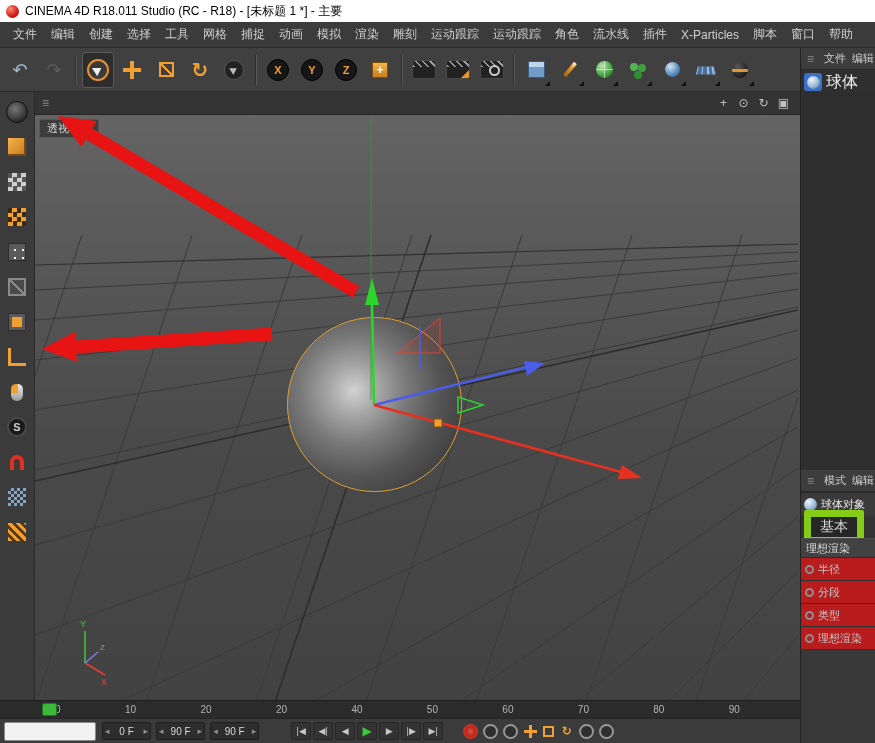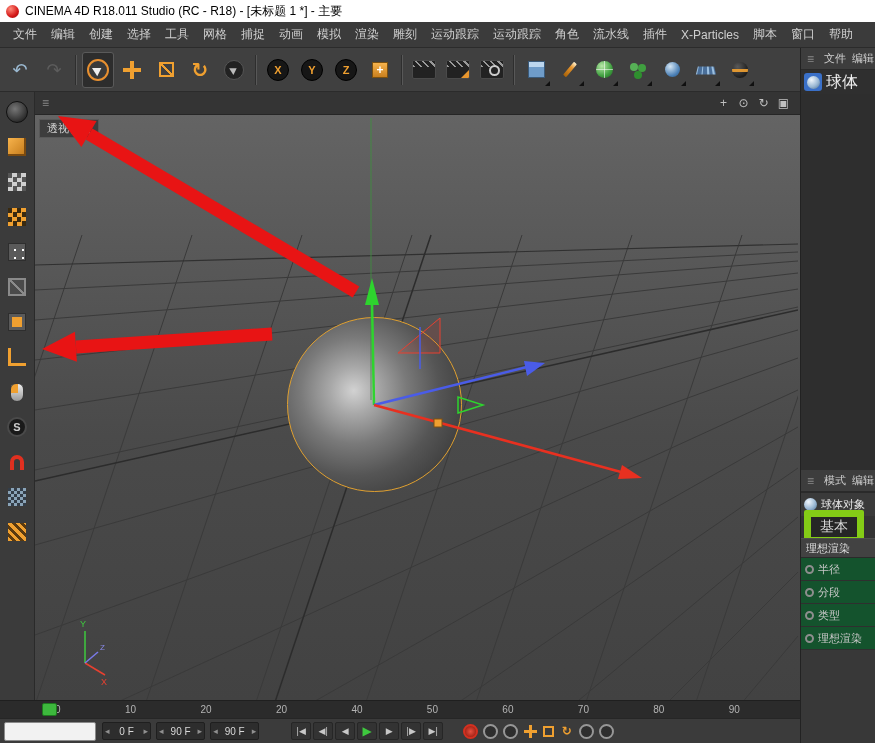--- a/index.html
+++ b/index.html
@@ -135,21 +135,21 @@
   .om-row{height:24px;display:flex;align-items:center;gap:4px;padding:0 3px;background:#2f2f2f;flex:0 0 auto}
   .obj-chip{width:18px;height:18px;border-radius:3px;background:#3a70c8;display:flex;align-items:center;justify-content:center;flex:0 0 auto}
   .obj-ball{width:13px;height:13px;border-radius:50%;background:radial-gradient(circle at 35% 30%,#f0f6fc,#9ab8d4 55%,#48688a)}
   .obj-label{color:#f0f0f0;font-size:16px;white-space:nowrap}
   .panel-spacer{flex:1;background:#2e2e2e}
   .am-title-row{height:24px;background:#3a3a3a;border-top:1px solid #2a2a2a;display:flex;align-items:center;gap:4px;padding:0 3px;flex:0 0 auto}
   .am-title{color:#e8e8e8;font-size:11px;white-space:nowrap}
   .am-tabs{height:22px;background:#333;display:flex;align-items:center;padding:0 3px;flex:0 0 auto}
   .am-tab{background:#262626;border:7px solid #84cc16;border-radius:2px;color:#ddd;font-size:14px;padding:1px 9px;white-space:nowrap}
   .am-section{height:20px;background:#424242;border-top:1px solid #4e4e4e;border-bottom:1px solid #2a2a2a;color:#ddd;font-size:11px;display:flex;align-items:center;padding:0 5px;flex:0 0 auto;white-space:nowrap}
-  .am-rows{background:#14532d;flex:0 0 auto}
+  .am-rows{background:#b91c1c;flex:0 0 auto}
   .am-row{height:23px;display:flex;align-items:center;gap:4px;padding:0 4px;border-bottom:1px solid #2f2f2f;white-space:nowrap}
   .anim-dot{width:9px;height:9px;border:2px solid #8e8e8e;border-radius:50%;flex:0 0 auto}
   .am-label{color:#c8c8c8;font-size:11px}
   .panel-filler{height:93px;background:#383838}
 
   
   .annotations{position:absolute;left:0;top:0;z-index:50;pointer-events:none}
 </style>
 </head>
 <body>

